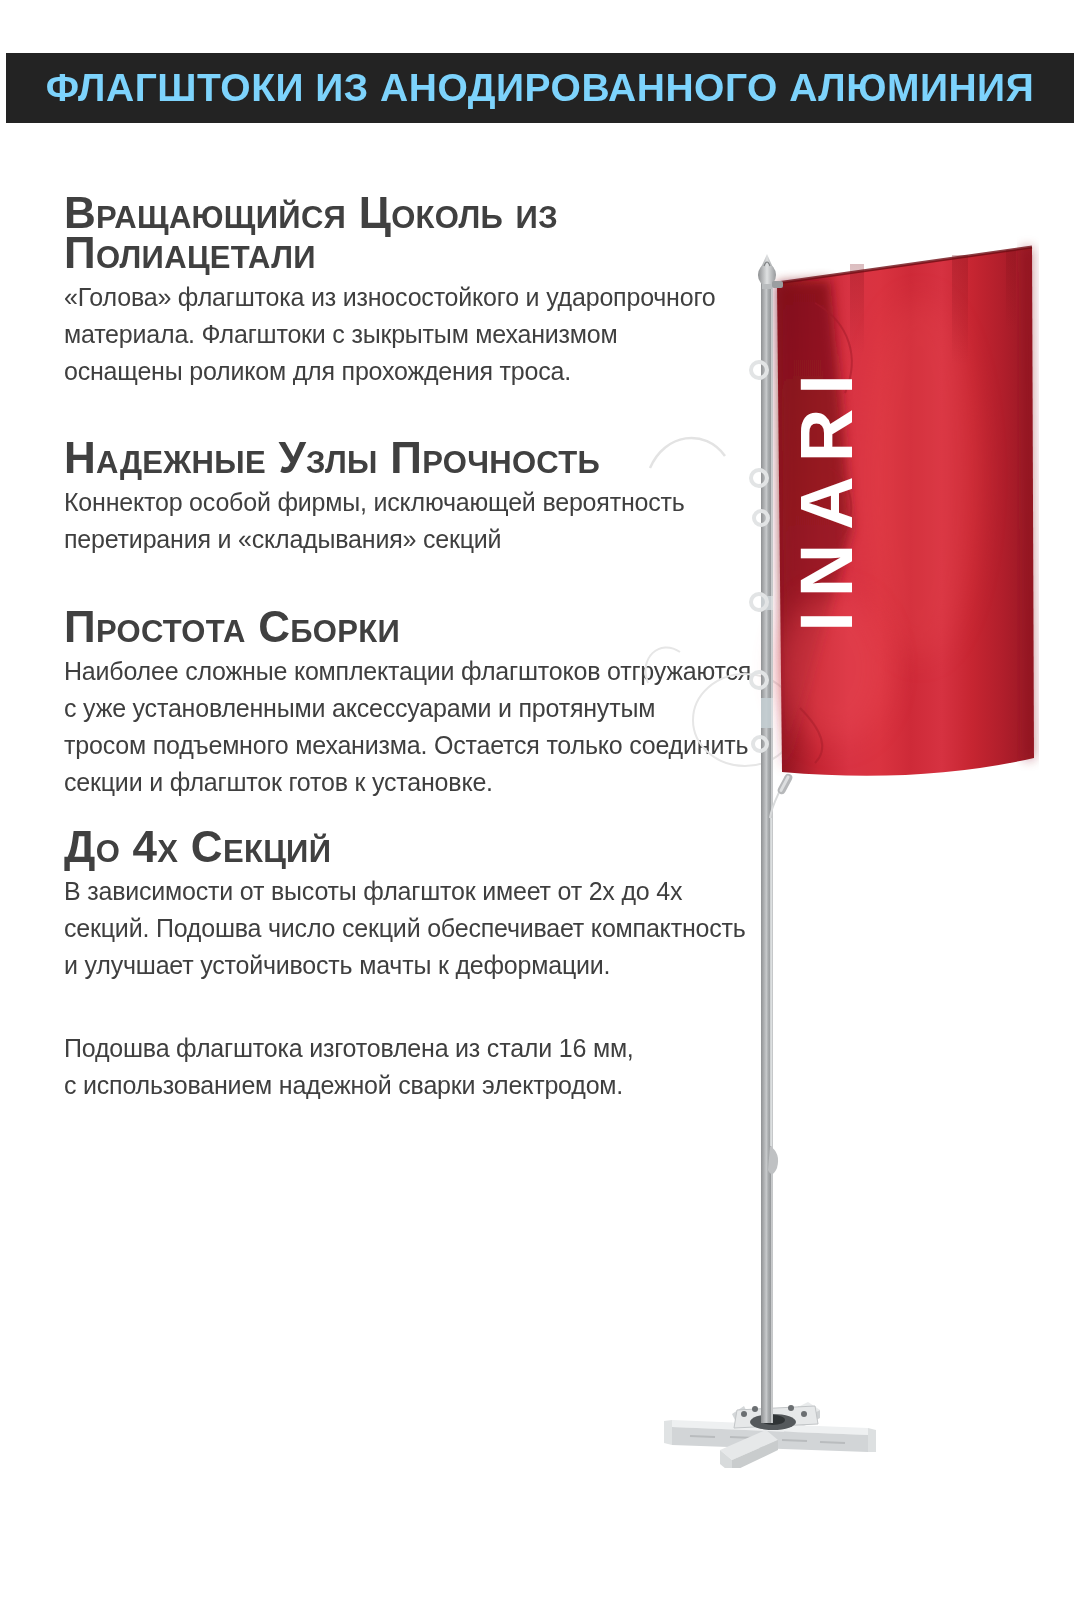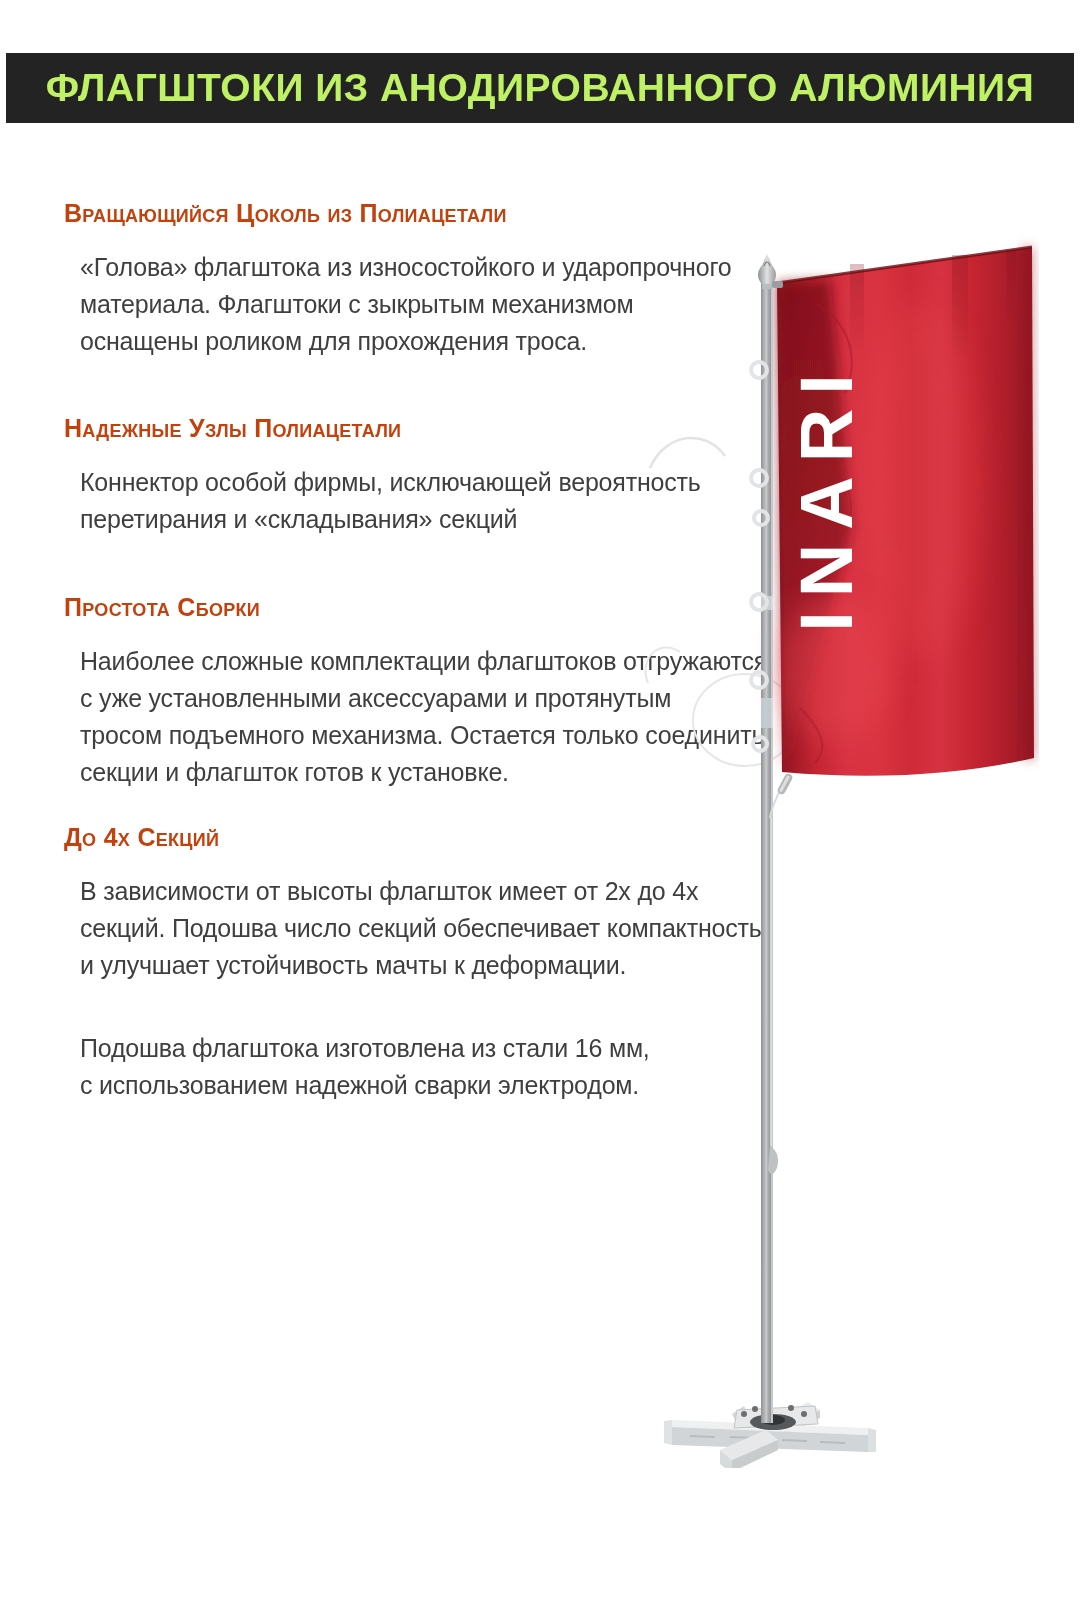--- a/index.html
+++ b/index.html
@@ -9,37 +9,37 @@
     background:#ffffff;
     overflow:hidden;
     font-family:"Liberation Sans", sans-serif;
   }
   .header-bar{
     position:absolute;left:6px;right:6px;top:53px;height:70px;
     background:#232323;
     display:flex;align-items:center;justify-content:center;
   }
   .header-bar h1{
-    margin:0;color:#bef264;
+    margin:0;color:#7dd3fc;
     font-size:39px;font-weight:700;letter-spacing:.5px;
     white-space:nowrap;
   }
   .content{
     position:absolute;left:64px;top:193px;width:750px;
   }
   .sec{margin:0;}
   .sec h2{
     margin:0 0 6px 0;
-    font-size:25px;line-height:40px;font-weight:700;
-    color:#c2410c;letter-spacing:.3px;
+    font-size:44px;line-height:40px;font-weight:700;
+    color:#404040;letter-spacing:.3px;
     font-variant:small-caps;font-variant-caps:small-caps;
     white-space:pre-line;
   }
   .sec p{
-    margin:16px;
+    margin:0;
     font-size:25px;line-height:37px;font-weight:400;
     color:#3f3f3f;letter-spacing:-.2px;
     white-space:pre-line;
   }
   .sec:nth-of-type(2){margin-top:48px;}
   .sec:nth-of-type(3){margin-top:49px;}
   .sec:nth-of-type(4){margin-top:26px;}
   .sec:nth-of-type(5){margin-top:46px;}
   .sec:nth-of-type(6){margin-top:42px;}
   .art{
@@ -56,21 +56,21 @@
   </div>
 
   <div class="content">
     <div class="sec">
       <h2>Вращающийся Цоколь из Полиацетали</h2>
       <p>«Голова» флагштока из износостойкого и ударопрочного
 материала. Флагштоки с зыкрытым механизмом
 оснащены роликом для прохождения троса.</p>
     </div>
     <div class="sec">
-      <h2>Надежные Узлы Полиацетали</h2>
+      <h2>Надежные Узлы Прочность</h2>
       <p>Коннектор особой фирмы, исключающей вероятность
 перетирания и «складывания» секций</p>
     </div>
     <div class="sec">
       <h2>Простота Сборки</h2>
       <p>Наиболее сложные комплектации флагштоков отгружаются
 с уже установленными аксессуарами и протянутым
 тросом подъемного механизма. Остается только соединить
 секции и флагшток готов к установке.</p>
     </div>

